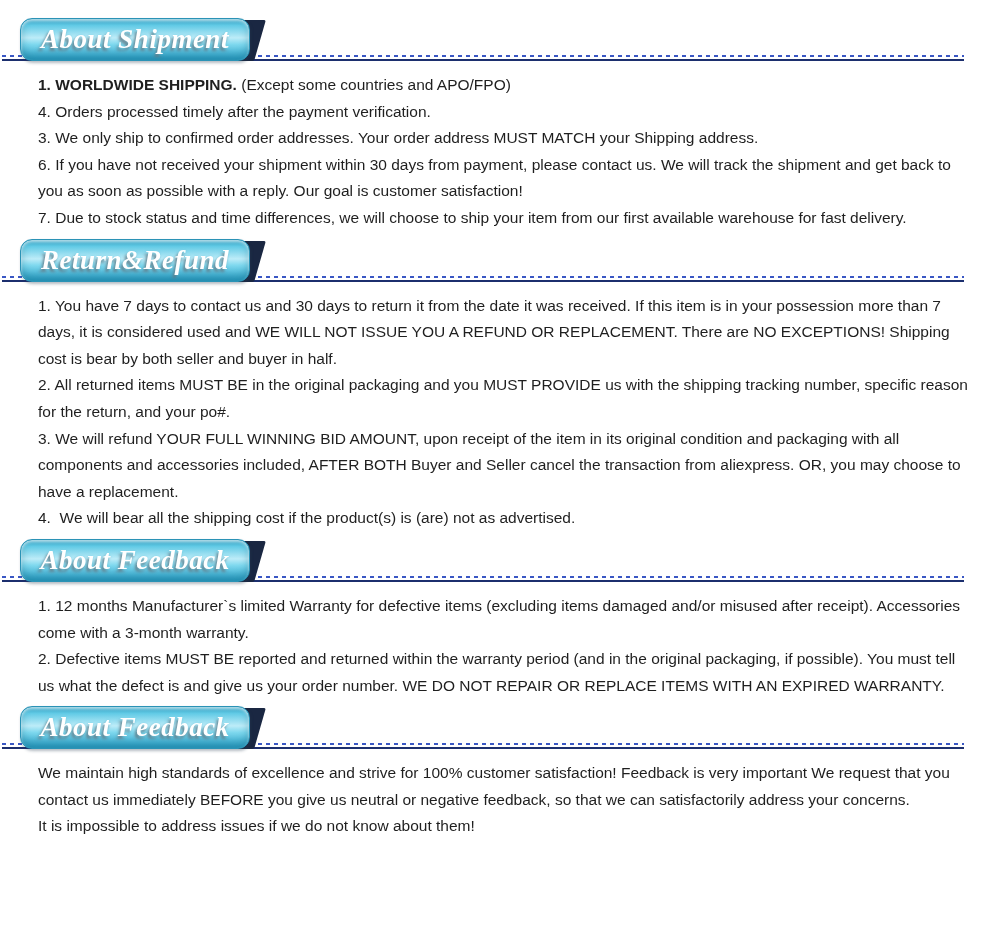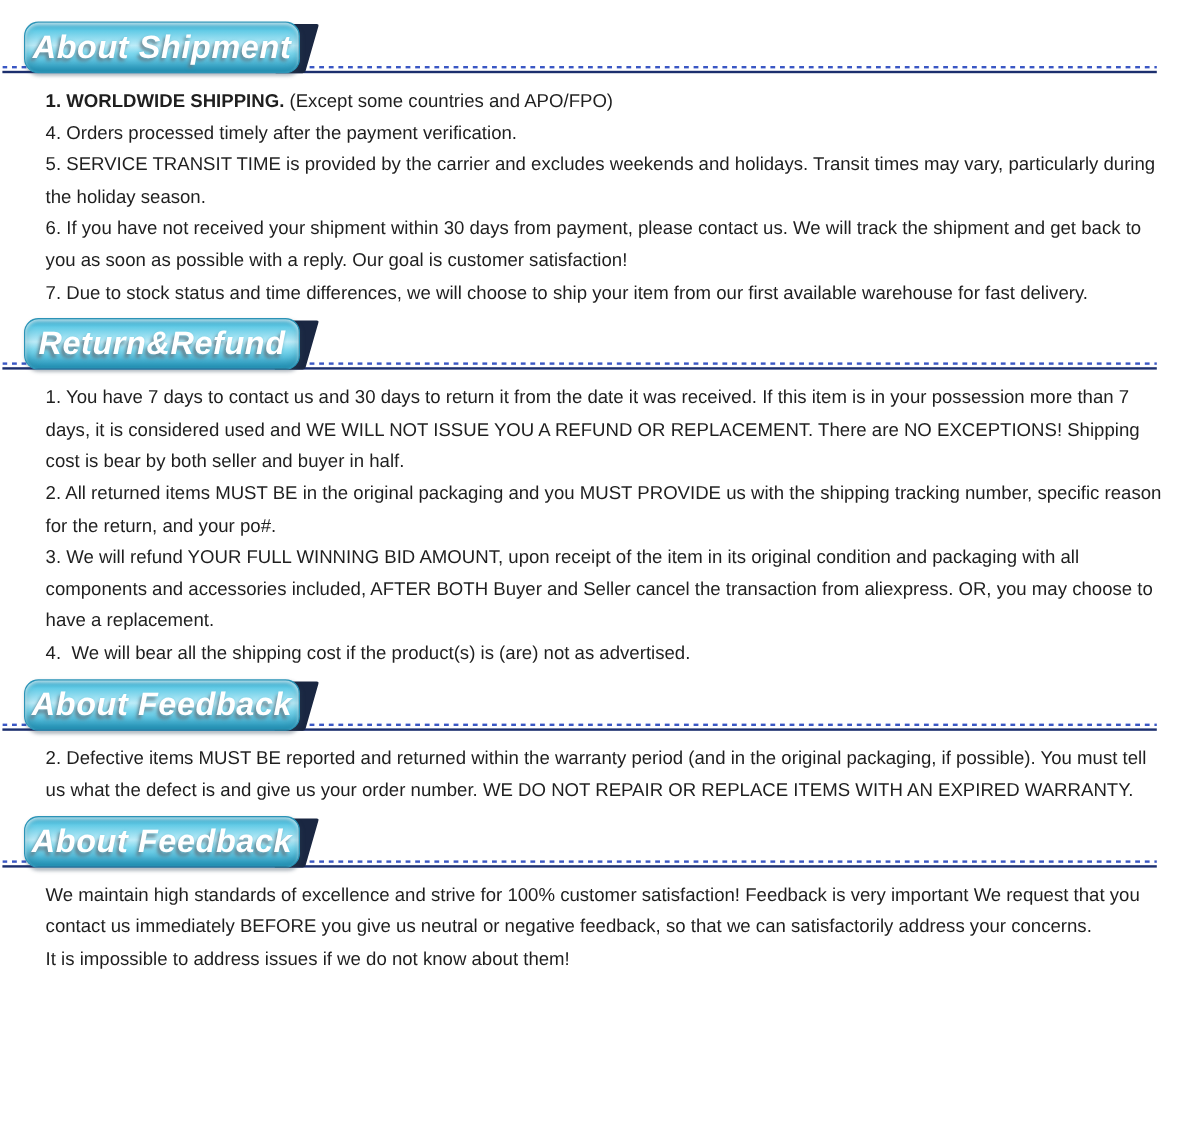--- a/index.html
+++ b/index.html
@@ -17,20 +17,21 @@
     font-family: "Liberation Sans", "DejaVu Sans", sans-serif;
     color: #1e1e1e;
   }
   .policy-section { position: relative; }
 
   
   .section-header {
     position: relative;
     height: 44px;
     margin: 0 0 10px 0;
+    font-family: Liberation Serif, serif;
   }
   
   .rule {
     position: absolute;
     left: 2px;
     right: 36px;
     bottom: 1px;
     height: 4px;
     background-image: repeating-linear-gradient(90deg, #3a57c4 0px, #3a57c4 4px, rgba(255,255,255,0) 4px, rgba(255,255,255,0) 8px);
     background-repeat: repeat-x;
@@ -97,21 +98,21 @@
     <div class="section-header">
       <div class="rule"></div>
       <div class="flag"></div>
       <div class="banner">
         <span class="banner-label">About Shipment</span>
       </div>
     </div>
     <div class="section-body">
         <p><b>1. WORLDWIDE SHIPPING.</b> (Except some countries and APO/FPO)</p>
         <p>4. Orders processed timely after the payment verification.</p>
-        <p>5. SERVICE TRANSIT TIME is provided by the carrier and excludes weekends and holidays. Transit times may vary, particularly during the holiday season.</p>
+        <p>3. We only ship to confirmed order addresses. Your order address MUST MATCH your Shipping address.</p>
         <p>6. If you have not received your shipment within 30 days from payment, please contact us. We will track the shipment and get back to you as soon as possible with a reply. Our goal is customer satisfaction!</p>
         <p>7. Due to stock status and time differences, we will choose to ship your item from our first available warehouse for fast delivery.</p>
       </div>
   </section>
 
   <section class="policy-section">
     <div class="section-header">
       <div class="rule"></div>
       <div class="flag"></div>
       <div class="banner">
@@ -128,20 +129,21 @@
 
   <section class="policy-section">
     <div class="section-header">
       <div class="rule"></div>
       <div class="flag"></div>
       <div class="banner">
         <span class="banner-label">About Feedback</span>
       </div>
     </div>
     <div class="section-body">
+        <p>1. 12 months Manufacturer`s limited Warranty for defective items (excluding items damaged and/or misused after receipt). Accessories come with a 3-month warranty.</p>
         <p>2. Defective items MUST BE reported and returned within the warranty period (and in the original packaging, if possible). You must tell us what the defect is and give us your order number. WE DO NOT REPAIR OR REPLACE ITEMS WITH AN EXPIRED WARRANTY.</p>
       </div>
   </section>
 
   <section class="policy-section">
     <div class="section-header">
       <div class="rule"></div>
       <div class="flag"></div>
       <div class="banner">
         <span class="banner-label">About Feedback</span>

